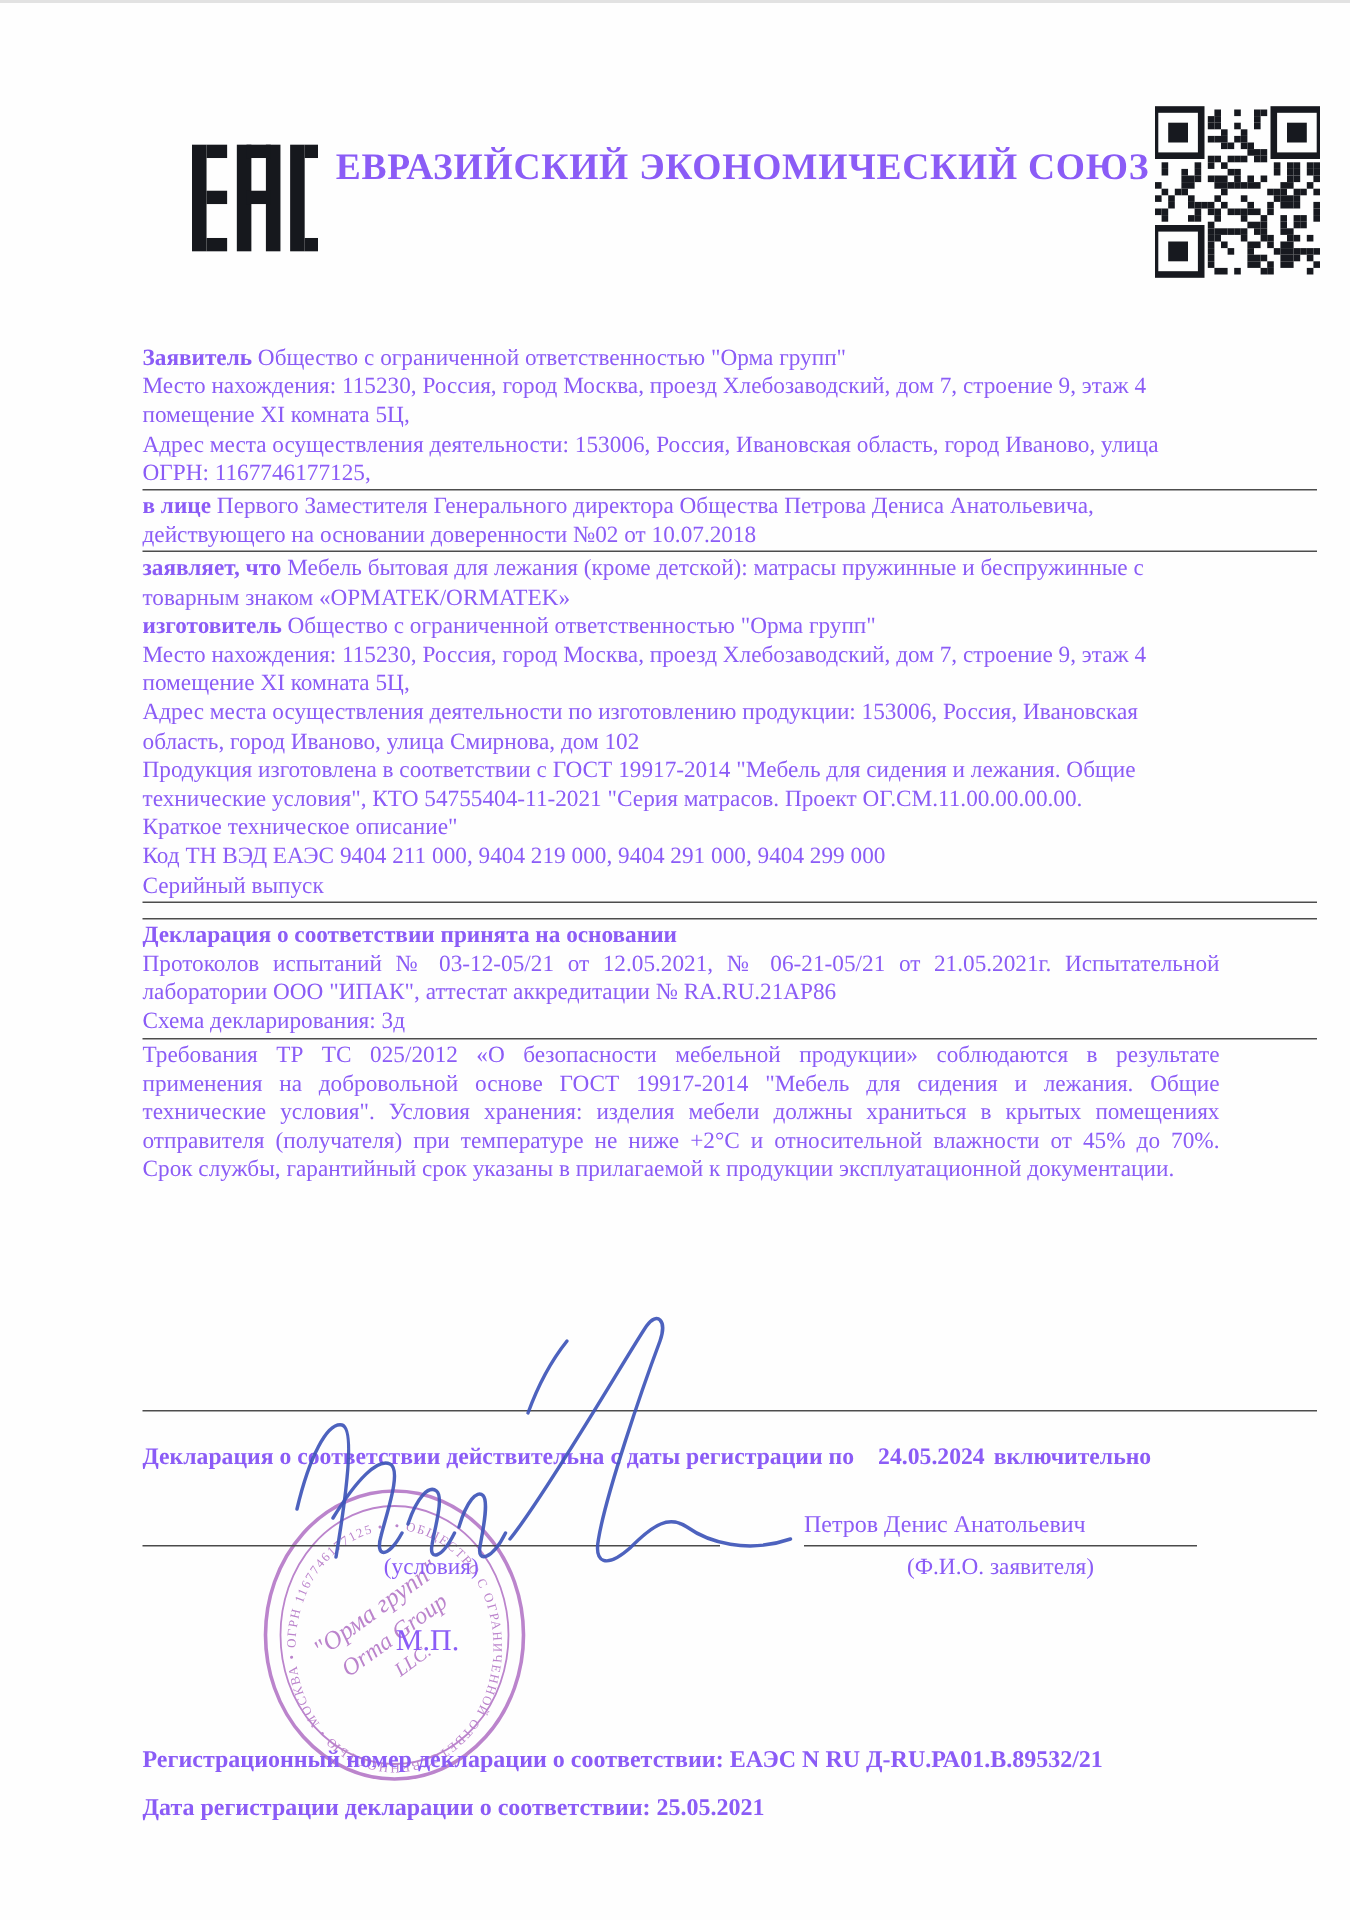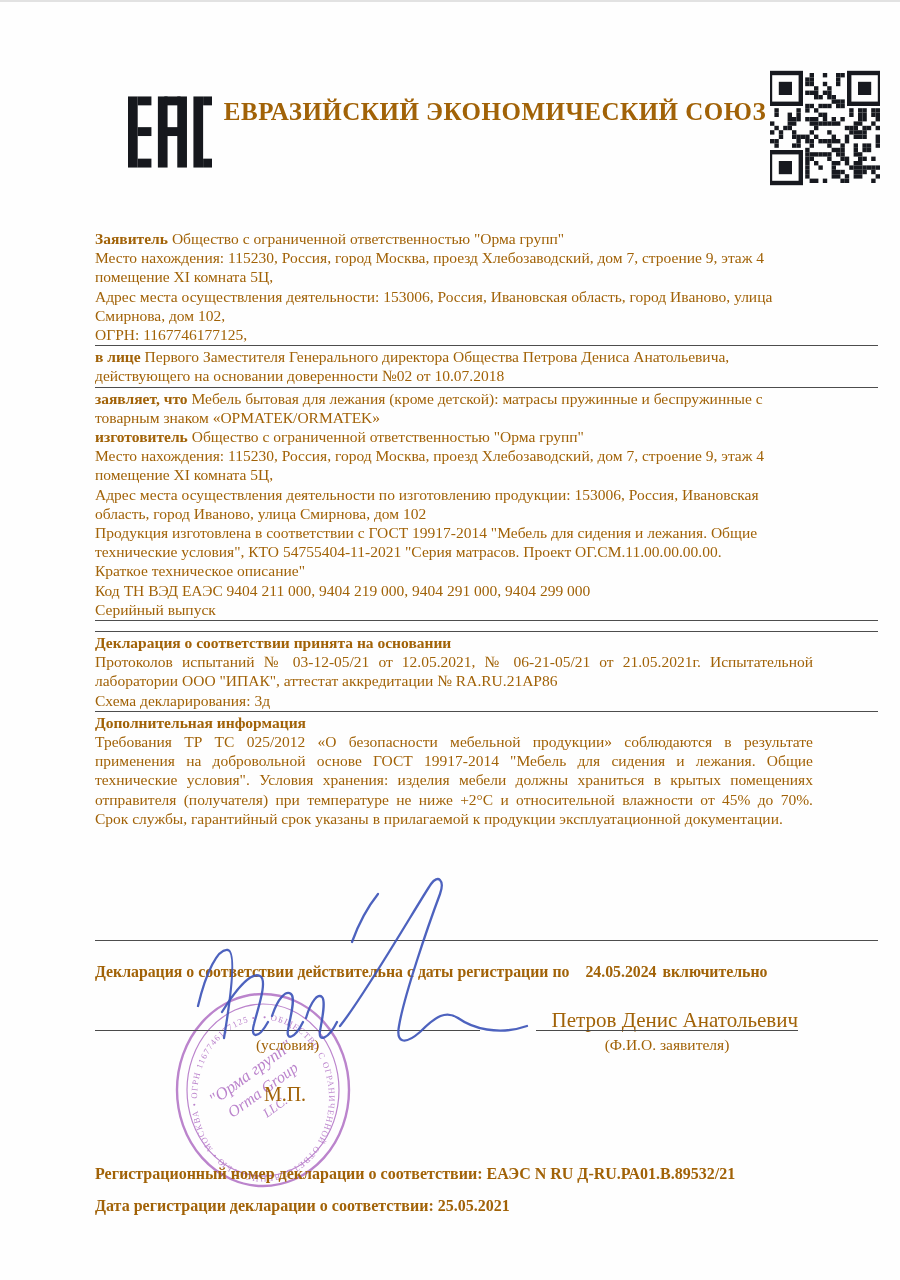--- a/index.html
+++ b/index.html
@@ -1,20 +1,20 @@
 <!DOCTYPE html>
 <html lang="ru"><head>
 <meta charset="utf-8">
 <style>
   html,body{margin:0;padding:0;background:#888;}
   .page{
     position:relative;width:900px;height:1280px;margin:0 auto;
     background:#fefefe;overflow:hidden;
     font-family:"Liberation Serif","DejaVu Serif",serif;
-    color:#a16207;
+    color:#8b5cf6;
   }
   .edge-top{position:absolute;left:0;top:0;width:900px;height:2px;background:#e2e2e2;}
   
   .eac{position:absolute;left:128px;top:95px;width:84px;height:74px;}
   .eac rect{fill:#16181d;}
   .doc-title{position:absolute;left:220px;top:96px;width:550px;text-align:center;
     font-weight:bold;font-size:25px;line-height:31px;letter-spacing:.5px;white-space:nowrap;}
   .qr{position:absolute;left:770px;top:68px;width:110px;height:120px;}
   
   .body{position:absolute;left:95px;top:229px;width:783px;font-size:15.5px;line-height:19.2px;z-index:2;}
@@ -25,21 +25,21 @@
   hr.sep.m10{margin-top:10px;}
   .gap14{height:14px;}
   b{font-weight:bold;}
   
   .validity{position:absolute;left:95px;top:963px;width:783px;font-weight:bold;font-size:15.8px;z-index:2;}
   .validity .vdate{margin-left:16px;}
   .validity .vsuf{margin-left:6px;}
   .sig-line{position:absolute;top:1030px;border-top:1.7px solid #4a4a4a;z-index:2;}
   .sig-line.left{left:95px;width:385px;}
   .sig-line.right{left:536px;width:262px;}
-  .sig-name{position:absolute;left:536px;top:1008px;width:262px;text-align:right;font-size:21px;z-index:2;}
+  .sig-name{position:absolute;left:536px;top:1008px;width:262px;text-align:left;font-size:16px;z-index:2;}
   .sig-cap{position:absolute;top:1036px;text-align:center;font-size:15.5px;z-index:2;}
   .sig-cap.left{left:95px;width:385px;}
   .sig-cap.right{left:536px;width:262px;}
   .mp{position:absolute;left:240px;top:1083px;width:90px;text-align:center;font-size:20px;z-index:2;}
   .regnum{position:absolute;left:95px;top:1137px;width:783px;font-weight:bold;font-size:16px;z-index:2;margin-top:28px;}
   .regdate{position:absolute;left:95px;top:1197px;width:783px;font-weight:bold;font-size:16px;z-index:2;}
   
   .stamp{position:absolute;left:168px;top:988px;width:190px;height:206px;z-index:1;opacity:.85;}
   .stamp text{fill:#b06fc4;}
   .signature{position:absolute;left:0;top:0;width:900px;height:1280px;z-index:3;pointer-events:none;}
@@ -275,21 +275,20 @@
         <rect x="8.8" y="88" width="13.200000000000001" height="13.200000000000001" fill="#17191f"></rect>
       </g>
     </svg>
 
   <div class="body">
     <p class="blk">
       <span class="line"><b>Заявитель</b> <span>Общество с ограниченной ответственностью "Орма групп"</span></span>
       <span class="line">Место нахождения: 115230, Россия, город Москва, проезд Хлебозаводский, дом 7, строение 9, этаж 4</span>
       <span class="line">помещение XI комната 5Ц,</span>
       <span class="line">Адрес места осуществления деятельности: 153006, Россия, Ивановская область, город Иваново, улица</span>
-      <span class="line">Смирнова, дом 102,</span>
       <span class="line">ОГРН: 1167746177125,</span>
     </p>
     <hr class="sep">
     <p class="blk">
       <span class="line"><b>в лице</b> <span>Первого Заместителя Генерального директора Общества Петрова Дениса Анатольевича,</span></span>
       <span class="line">действующего на основании доверенности №02 от 10.07.2018</span>
     </p>
     <hr class="sep">
     <p class="blk">
       <span class="line"><b>заявляет, что</b> <span>Мебель бытовая для лежания (кроме детской): матрасы пружинные и беспружинные с</span></span>
@@ -309,21 +308,20 @@
     <hr class="sep m10">
     <p class="blk">
       <span class="line"><b>Декларация о соответствии принята на основании</b></span>
       <span class="line j">Протоколов испытаний № 03-12-05/21 от 12.05.2021, № 06-21-05/21  от 21.05.2021г. Испытательной</span>
       <span class="line">лаборатории ООО "ИПАК", аттестат аккредитации № RA.RU.21АР86</span>
       <span class="gap14"></span>
       <span class="line">Схема декларирования: 3д</span>
     </p>
     <hr class="sep">
     <p class="blk">
-      <span class="line"><b>Дополнительная информация</b></span>
       <span class="line j">Требования ТР ТС 025/2012 «О безопасности мебельной продукции» соблюдаются в результате</span>
       <span class="line j">применения на добровольной основе ГОСТ 19917-2014 "Мебель для сидения и лежания. Общие</span>
       <span class="line j">технические условия". Условия хранения: изделия мебели должны храниться в крытых помещениях</span>
       <span class="line j">отправителя (получателя) при температуре не ниже +2°С и относительной влажности от 45% до 70%.</span>
       <span class="line">Срок службы, гарантийный срок указаны в прилагаемой к продукции эксплуатационной документации.</span>
     </p>
   </div>
 
   <hr class="sep" style="position:absolute;left:95px;top:939px;width:783px;z-index:2;">
 

